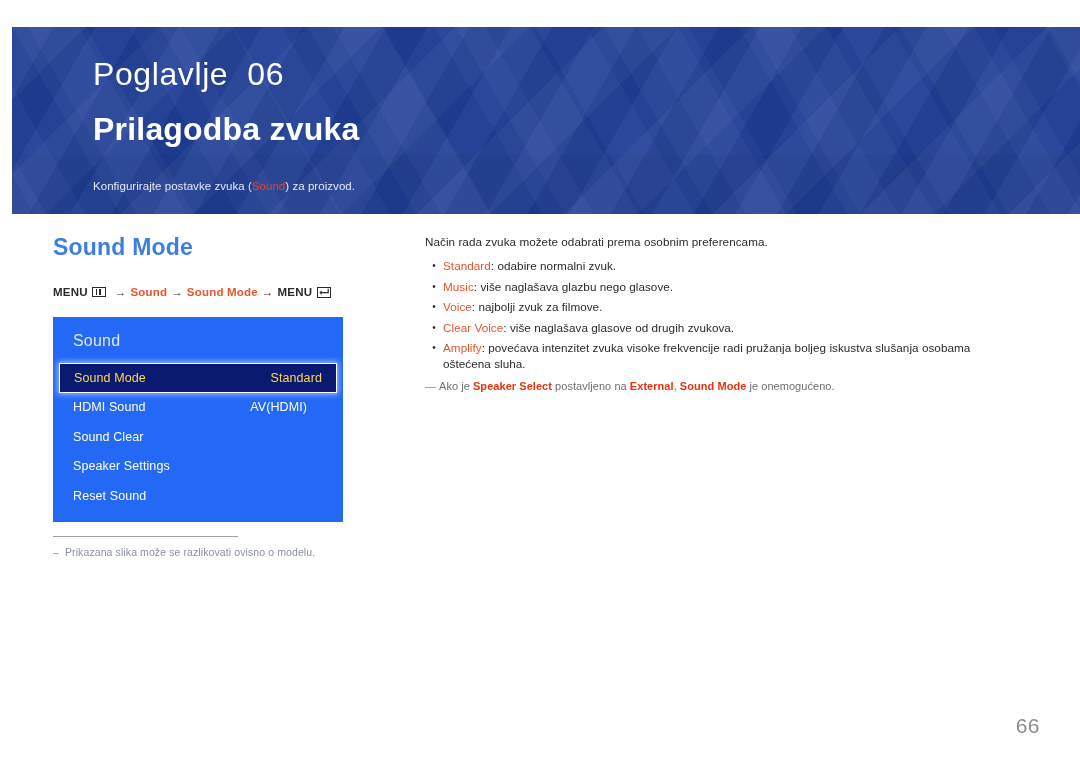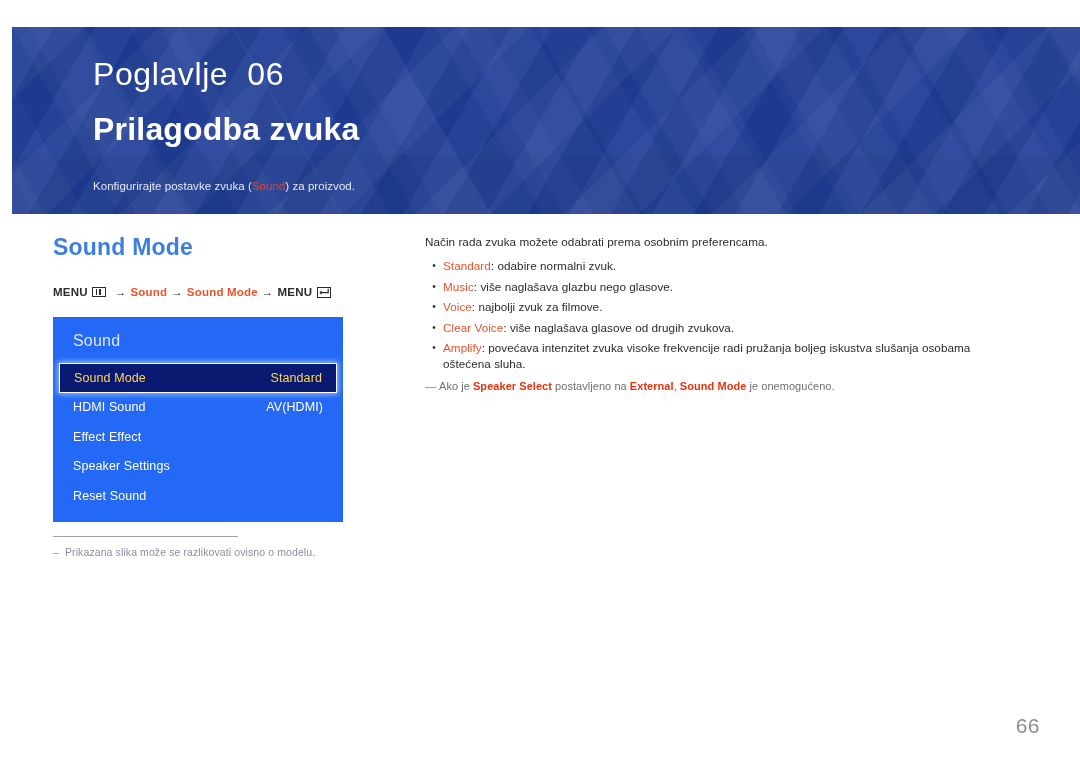--- a/index.html
+++ b/index.html
@@ -164,21 +164,21 @@
     padding: 0 0 0 20px;
     line-height: 26px;
     letter-spacing: 0.2px;
   }
   .osd-list { margin-top: 9px; }
   .osd-row {
     height: 29.5px;
     display: flex;
     align-items: center;
     justify-content: space-between;
-    padding: 0 20px 0 20px;
+    padding: 0 36px 0 20px;
     box-sizing: border-box;
     color: #ffffff;
     font-size: 12.5px;
     letter-spacing: 0.1px;
   }
   .osd-row.selected {
     background: #0a1a70;
     border: 1.5px solid #ffffff;
     box-shadow: 0 0 6px 1px rgba(190,215,255,0.85);
     color: #ffd84d;
@@ -304,21 +304,21 @@
     <div class="osd-list">
       <div class="osd-row selected">
         <span>Sound Mode</span>
         <span class="osd-val">Standard</span>
       </div>
       <div class="osd-row">
         <span>HDMI Sound</span>
         <span class="osd-val">AV(HDMI)</span>
       </div>
       <div class="osd-row">
-        <span>Effect Effect</span>
+        <span>Sound Clear</span>
         <span class="osd-val"></span>
       </div>
       <div class="osd-row">
         <span>Speaker Settings</span>
         <span class="osd-val"></span>
       </div>
       <div class="osd-row">
         <span>Reset Sound</span>
         <span class="osd-val"></span>
       </div>

